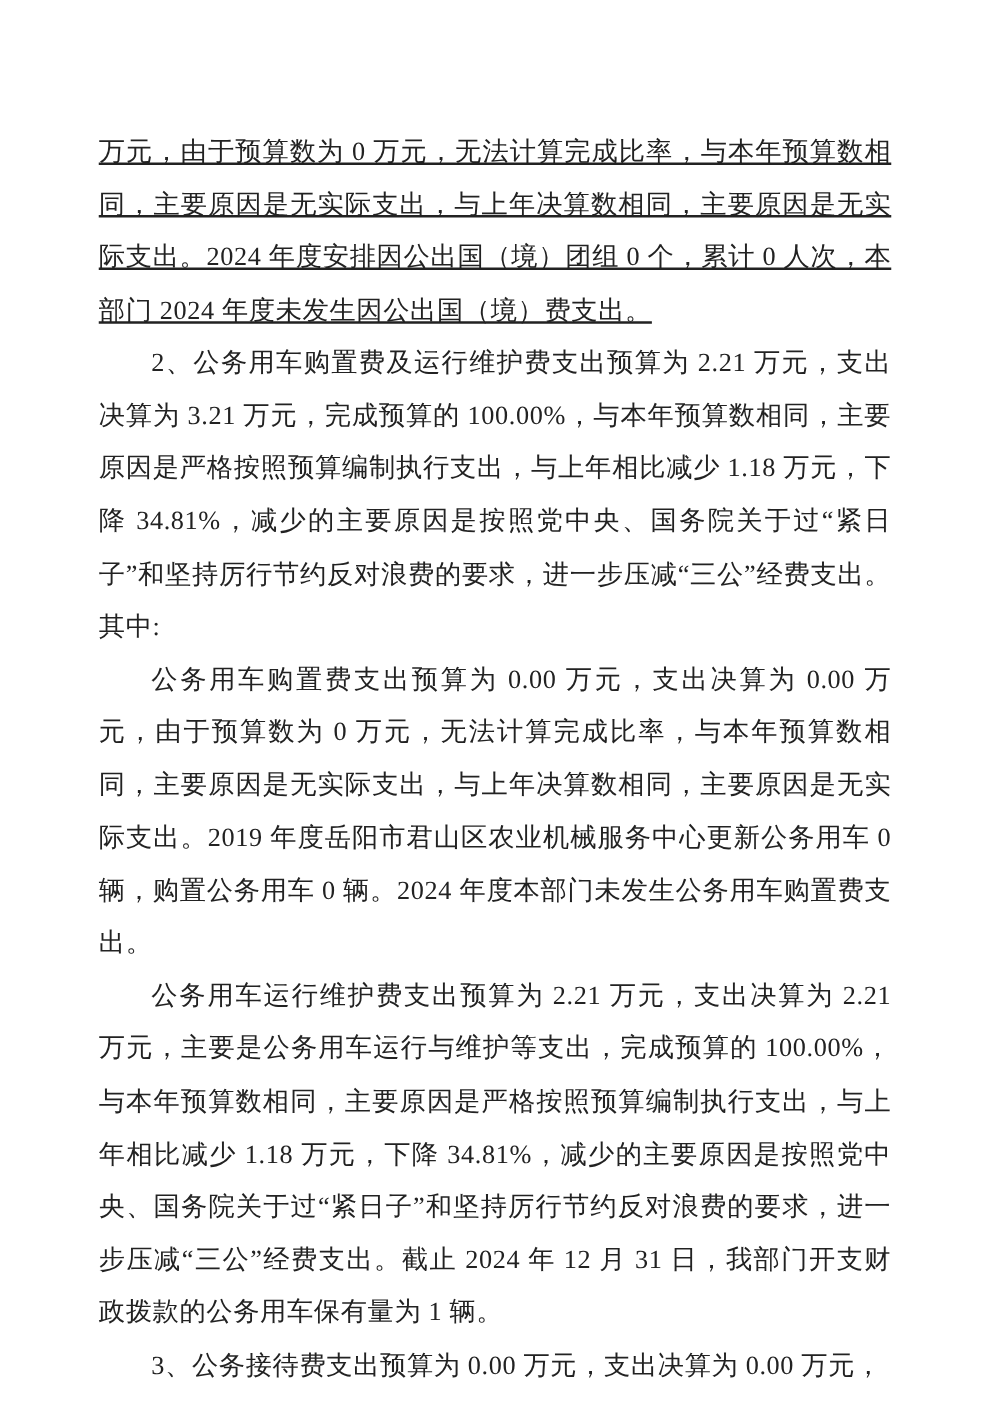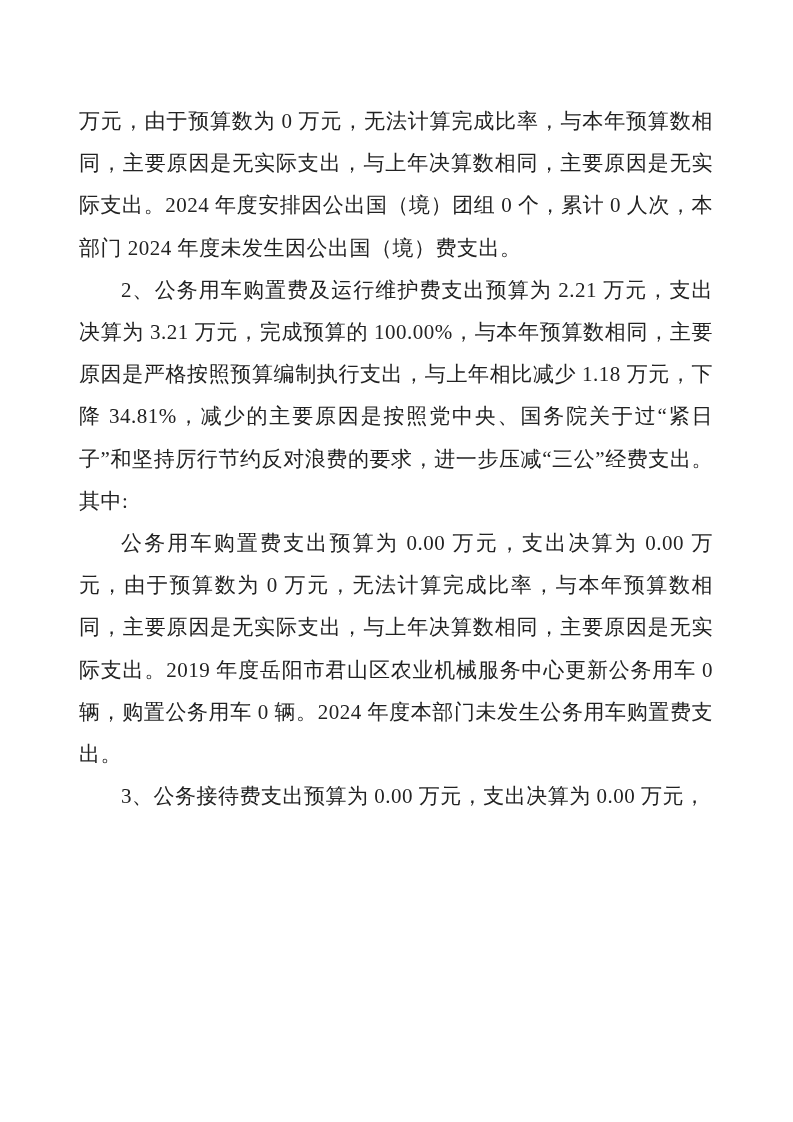--- a/index.html
+++ b/index.html
@@ -26,20 +26,21 @@
     text-align: justify;
     letter-spacing: 0.5px;
   }
   .para {
     margin: 0;
     padding: 0;
     text-indent: 2em;
   }
   .para.no-indent {
     text-indent: 0;
+    text-decoration: underline;
   }
   .footer {
     position: absolute;
     left: 0;
     right: 0;
     top: 1033px;
     text-align: center;
   }
   .page-number {
     font-family: "Liberation Sans", "DejaVu Sans", sans-serif;
@@ -49,15 +50,16 @@
   }
 </style>
 </head>
 <body>
 
 <div class="page">
   <div class="body-text">
     <p class="para no-indent">万元，由于预算数为 0 万元，无法计算完成比率，与本年预算数相同，主要原因是无实际支出，与上年决算数相同，主要原因是无实际支出。2024 年度安排因公出国（境）团组 0 个，累计 0 人次，本部门 2024 年度未发生因公出国（境）费支出。</p>
     <p class="para">2、公务用车购置费及运行维护费支出预算为 2.21 万元，支出决算为 3.21 万元，完成预算的 100.00%，与本年预算数相同，主要原因是严格按照预算编制执行支出，与上年相比减少 1.18 万元，下降 34.81%，减少的主要原因是按照党中央、国务院关于过“紧日子”和坚持厉行节约反对浪费的要求，进一步压减“三公”经费支出。其中:</p>
     <p class="para">公务用车购置费支出预算为 0.00 万元，支出决算为 0.00 万元，由于预算数为 0 万元，无法计算完成比率，与本年预算数相同，主要原因是无实际支出，与上年决算数相同，主要原因是无实际支出。2019 年度岳阳市君山区农业机械服务中心更新公务用车 0 辆，购置公务用车 0 辆。2024 年度本部门未发生公务用车购置费支出。</p>
+    <p class="para">公务用车运行维护费支出预算为 2.21 万元，支出决算为 2.21 万元，主要是公务用车运行与维护等支出，完成预算的 100.00%，与本年预算数相同，主要原因是严格按照预算编制执行支出，与上年相比减少 1.18 万元，下降 34.81%，减少的主要原因是按照党中央、国务院关于过“紧日子”和坚持厉行节约反对浪费的要求，进一步压减“三公”经费支出。截止 2024 年 12 月 31 日，我部门开支财政拨款的公务用车保有量为 1 辆。</p>
     <p class="para">3、公务接待费支出预算为 0.00 万元，支出决算为 0.00 万元，</p>
   </div>
 </div>
 
 </body></html>

